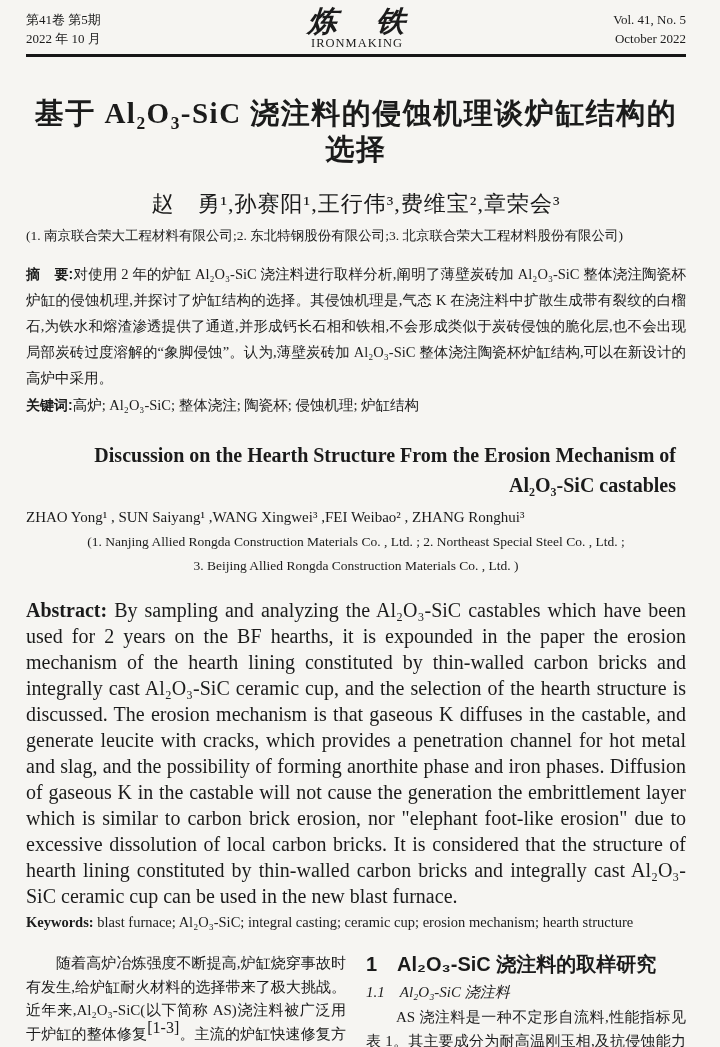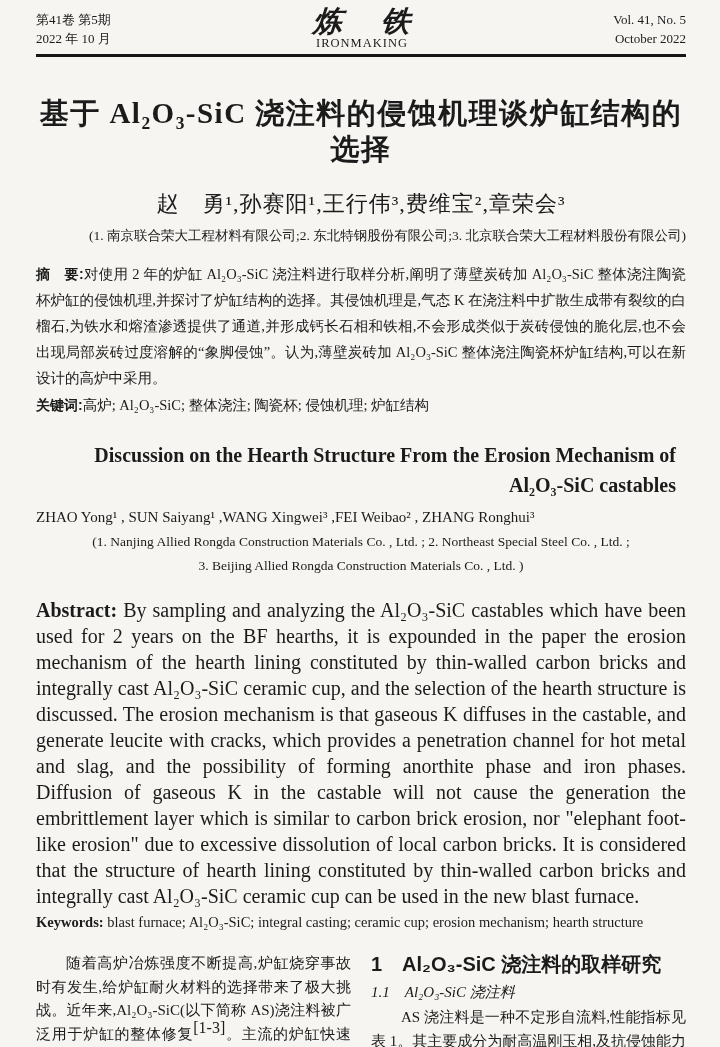--- a/index.html
+++ b/index.html
@@ -1,41 +1,41 @@
 <!DOCTYPE html>
 <html><head>
 <meta charset="utf-8">
 <style>
   html,body{margin:0;padding:0;background:#d9d8d5;}
   .page{
     width:720px;height:1047px;box-sizing:border-box;
     margin:0 auto;background:#f6f5f2;color:#1b1b1b;
     font-family:"Liberation Serif","DejaVu Serif",serif;
     display:flex;flex-direction:column;
-    padding:10px 34px 0 36px;position:relative;overflow:hidden;
+    padding:10px 34px 0 26px;position:relative;overflow:hidden;
   }
   
   .jheader{display:flex;justify-content:space-between;align-items:flex-start;font-size:13px;line-height:19px;}
   .jheader .left,.jheader .right{white-space:nowrap;}
   .jheader .right{text-align:right;}
   .jheader .center{text-align:center;margin-top:-4px;}
   .logo-cn{
     font-size:29px;font-weight:bold;font-style:italic;
     letter-spacing:16px;padding-left:16px;display:block;line-height:30px;
     transform:skewX(-4deg);
   }
   .logo-en{font-size:12.5px;letter-spacing:1px;display:block;line-height:14px;font-family:Liberation Serif, serif;}
   .double-rule{border-top:2.5px solid #161616;border-bottom:1.2px solid #161616;height:2.5px;margin-top:4px;}
   
   .title-cn{
     font-size:29px;font-weight:bold;text-align:center;margin:38px 0 0 0;
     letter-spacing:1.5px;line-height:36px;
   }
   .authors-cn{text-align:center;font-size:22px;margin-top:22px;letter-spacing:1px;}
-  .affil-cn{text-align:right;font-size:13.5px;margin-top:8px;}
+  .affil-cn{text-align:left;font-size:13.5px;margin-top:8px;}
   
   .abstract-cn{font-size:14.5px;line-height:26px;text-align:justify;margin-top:16px;}
   .abstract-cn .lbl,.keywords-cn .lbl{font-weight:bold;font-family:"Liberation Sans","DejaVu Sans",sans-serif;font-size:14px;}
   .keywords-cn{font-size:14.5px;line-height:26px;margin-top:1px;}
   .title-en{font-size:20px;font-weight:bold;text-align:right;line-height:30px;margin:22px 10px 0 10px;}
   .authors-en{font-size:15px;margin-top:9px;}
   .affil-en{text-align:center;font-size:13.5px;line-height:24px;margin-top:4px;}
   .abstract-en{font-size:20px;line-height:26px;text-align:justify;margin-top:19px;}
   .abstract-en .lbl,.keywords-en .lbl{font-weight:bold;}
   .keywords-en{font-size:14.5px;line-height:26px;}

